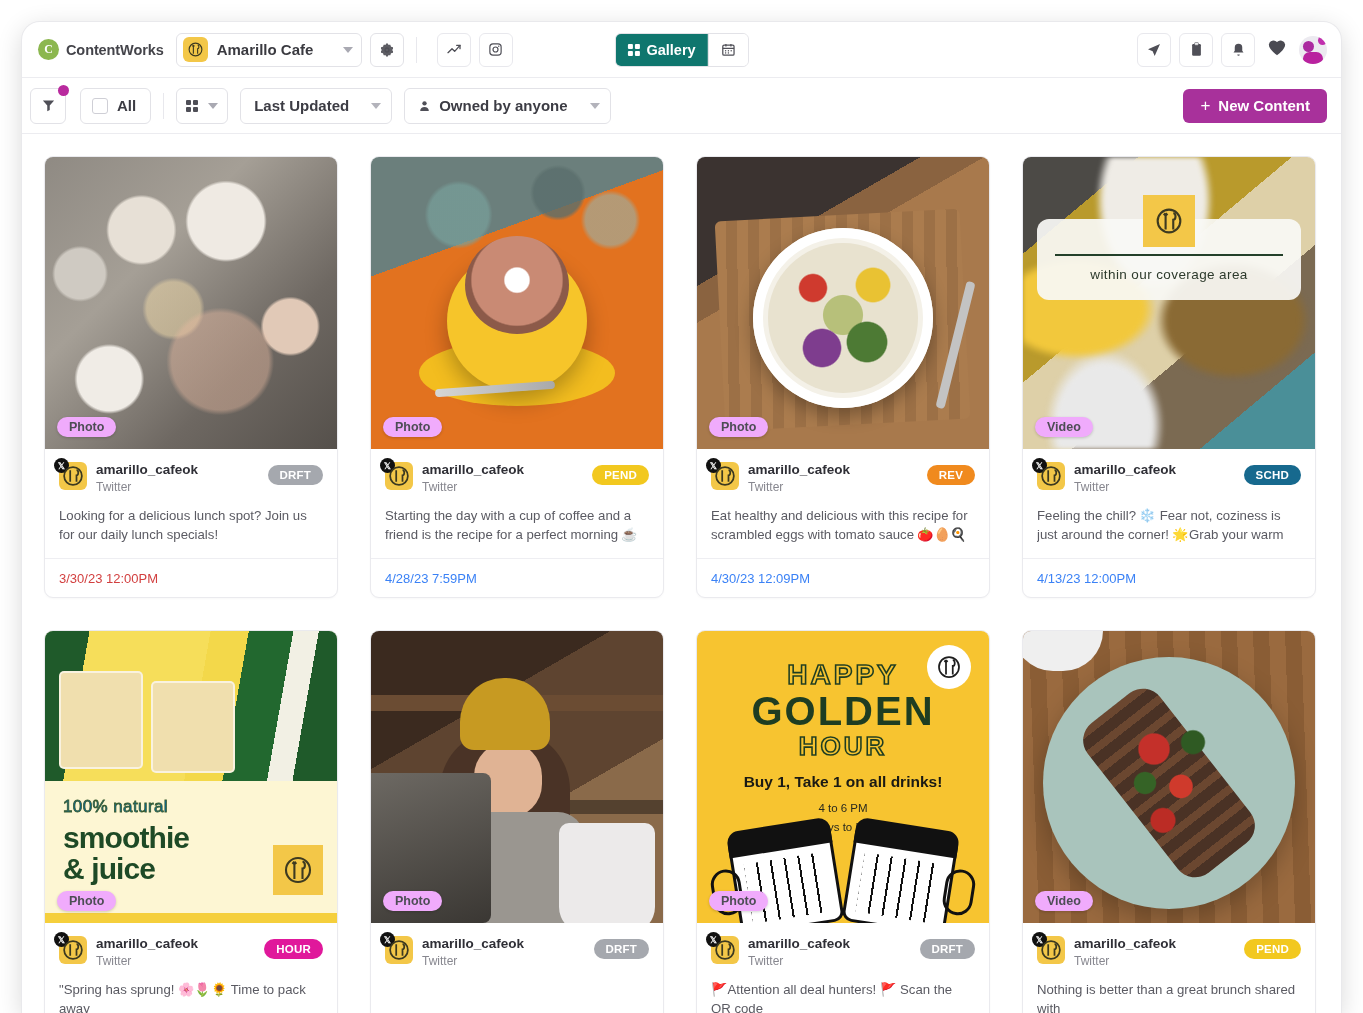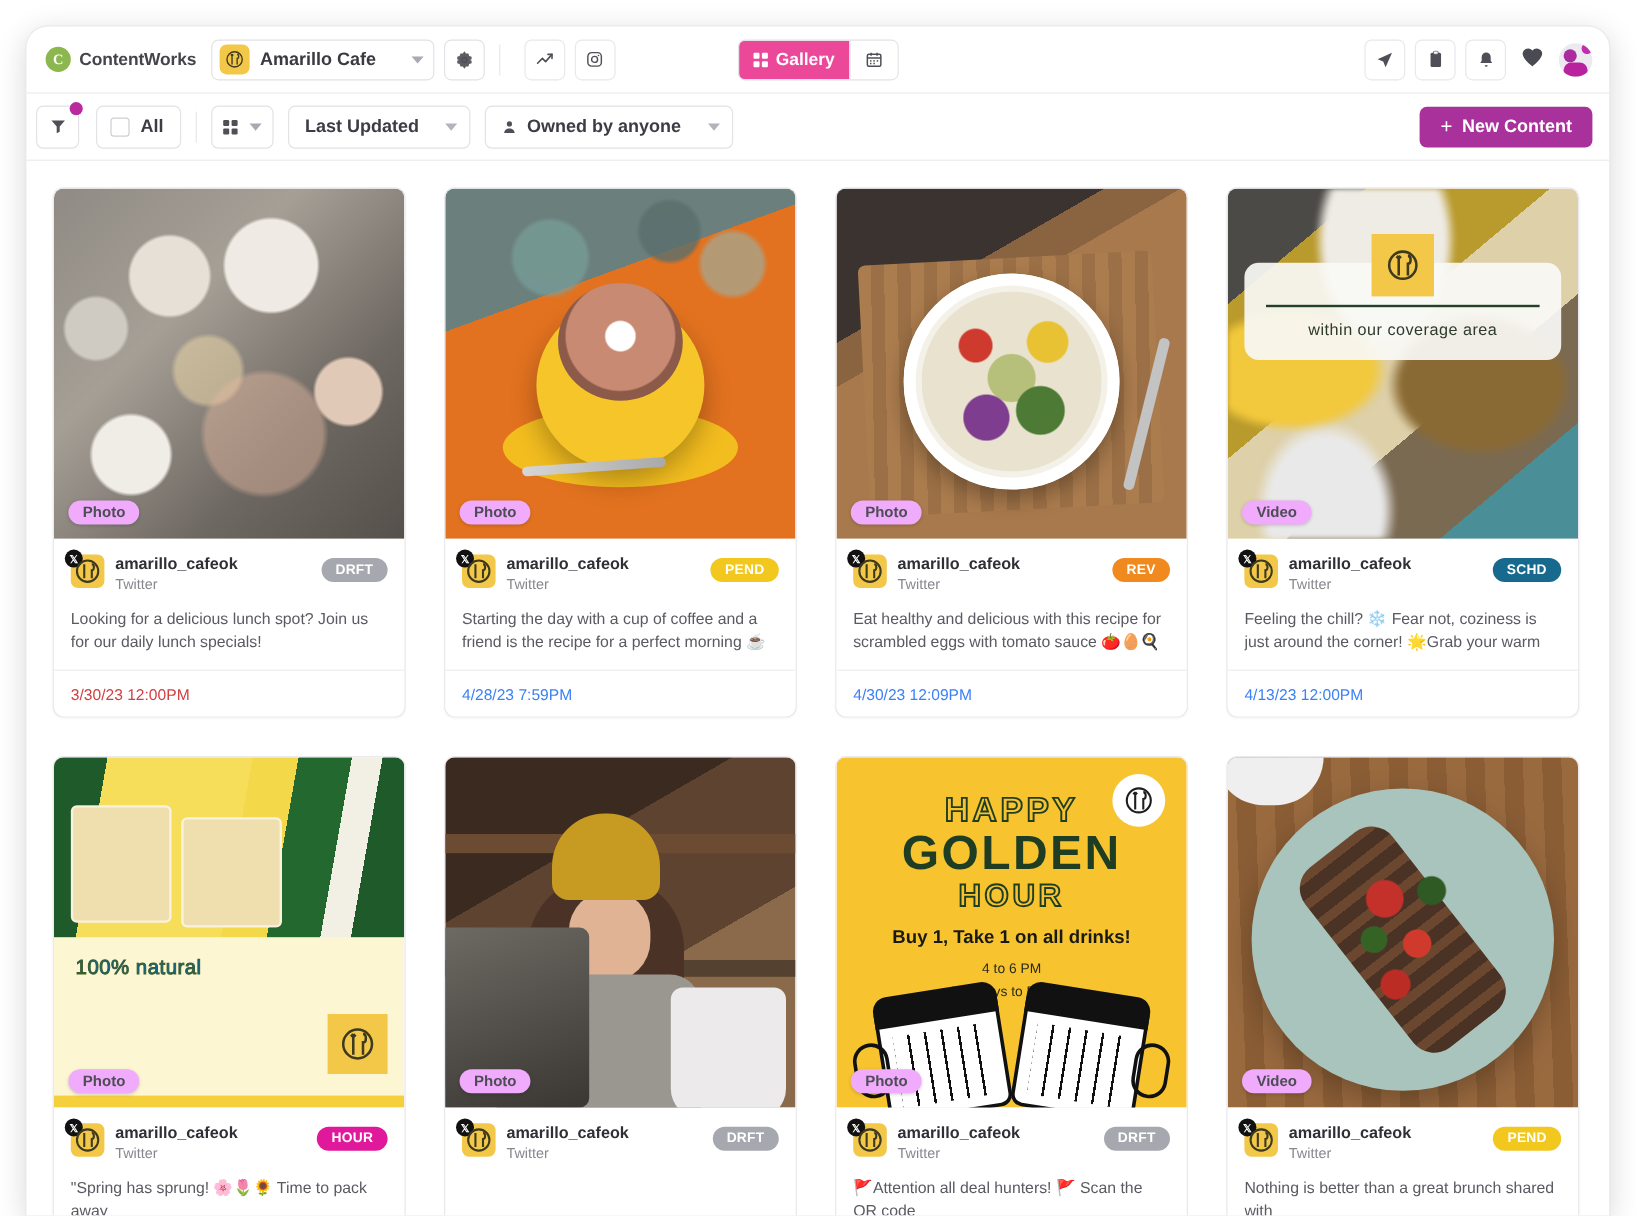--- a/index.html
+++ b/index.html
@@ -62,21 +62,21 @@
 
   .viewswitch {
     position: absolute; left: 50%; transform: translateX(-50%);
     display: flex; border: 1px solid #e2e2e7; border-radius: 6px; overflow: hidden; height: 34px;
   }
   .viewswitch .seg {
     display: flex; align-items: center; gap: 7px;
     padding: 0 12px; font-size: 14.5px; font-weight: 700; color: #4c4c54;
     background: #fff;
   }
-  .viewswitch .seg.active { background: #ec4899; color: #fff; align-items: center; }
+  .viewswitch .seg.active { background: #0f766e; color: #fff; align-items: center; }
   .viewswitch .seg + .seg { border-left: 1px solid #e2e2e7; }
   .grid-glyph { display: grid; grid-template-columns: 5px 5px; grid-gap: 2px; }
   .grid-glyph i { display:block; width: 5px; height: 5px; background: currentColor; border-radius: 1px; }
 
   .topbar-right { margin-left: auto; display: flex; align-items: center; }
   .heart { color: #4a4a52; font-size: 19px; margin-left: 12px; }
   .user-avatar {
     width: 28px; height: 28px; border-radius: 50%; margin-left: 12px;
     background: #eceaf0; position: relative; flex: none; overflow: hidden;
   }
@@ -585,20 +585,21 @@
       <div class="card-foot">4/13/23 12:00PM</div>
     </div>
 
     <div class="card">
       <div class="card-media">
         <div class="ph ph-smoothie">
           <span class="top"></span>
             <span class="glass1"></span>
             <span class="glass2"></span>
           <div class="label">100% natural</div>
+          <div class="big">smoothie<br>&amp; juice</div>
           <div class="circlelogo">
             <svg width="36" height="36" viewBox="0 0 24 24" fill="none" stroke="#3d3a20" stroke-width="1.4">
               <circle cx="12" cy="12" r="8"></circle>
                 <path d="M9.6 6.5v5M9.6 11.5V18M9.6 6.5l-1.3 1.4M9.6 6.5l1.3 1.4M15 6.5c1.1 0 1.6 1.1 1.6 2.4s-.5 2.2-1.6 2.2V18"></path>
             </svg>
           </div>
           <span class="strip"></span>
         </div>
         <span class="media-badge">Photo</span>
       </div>

